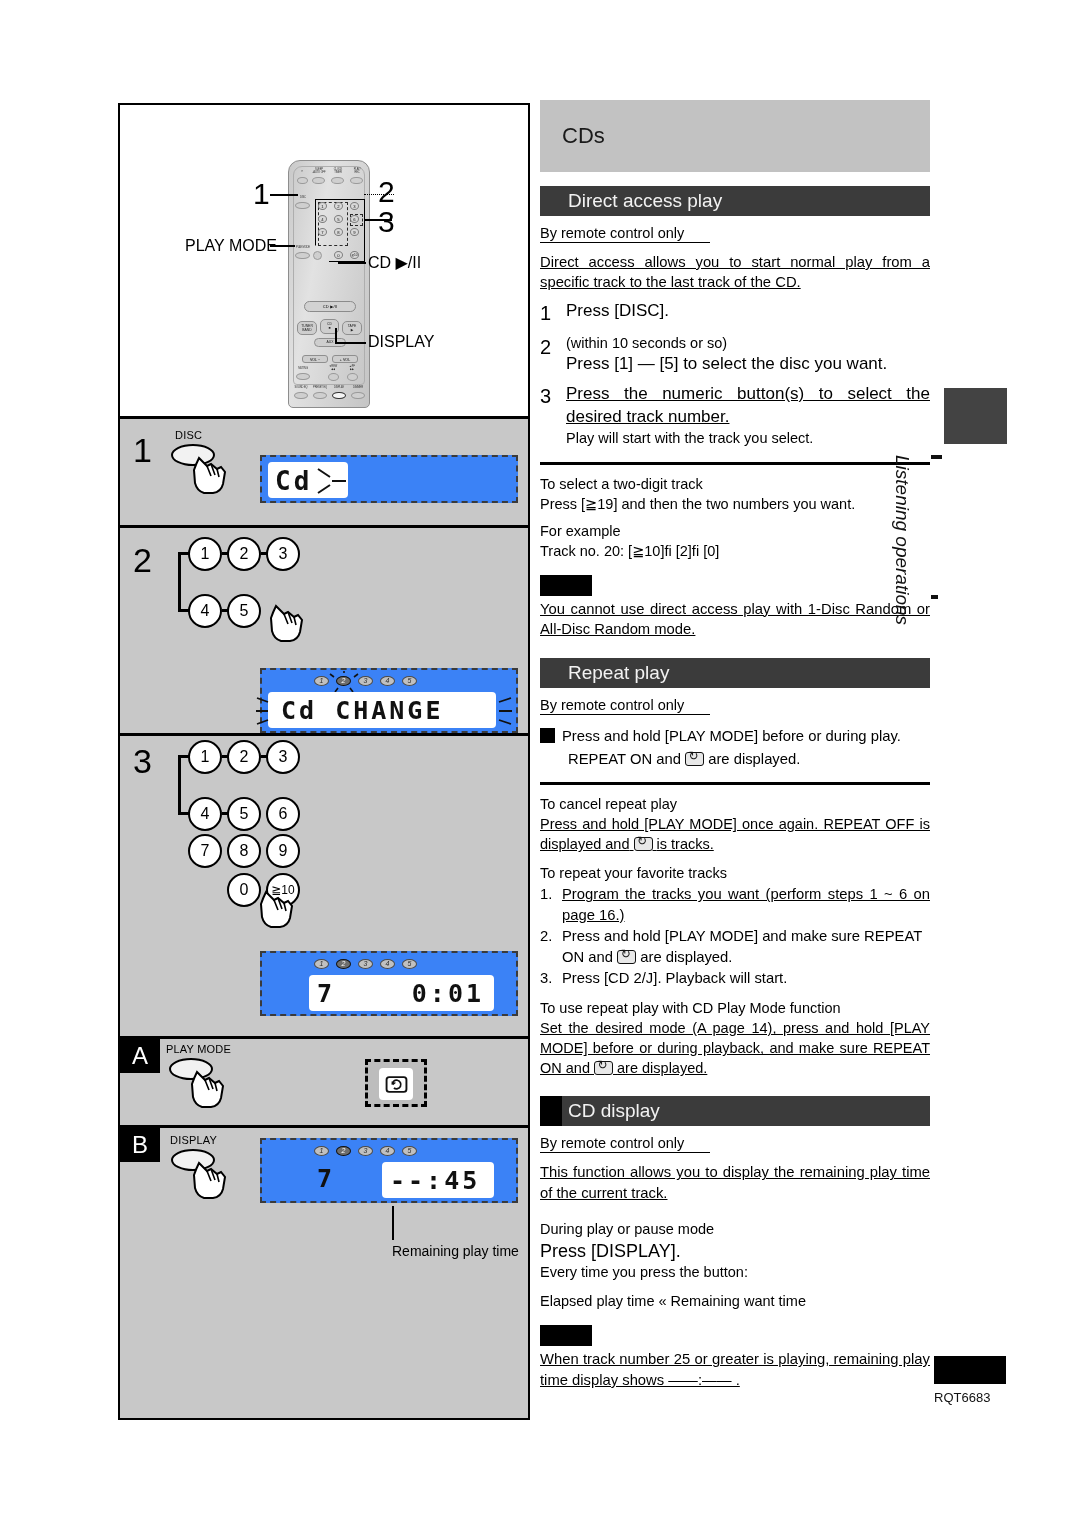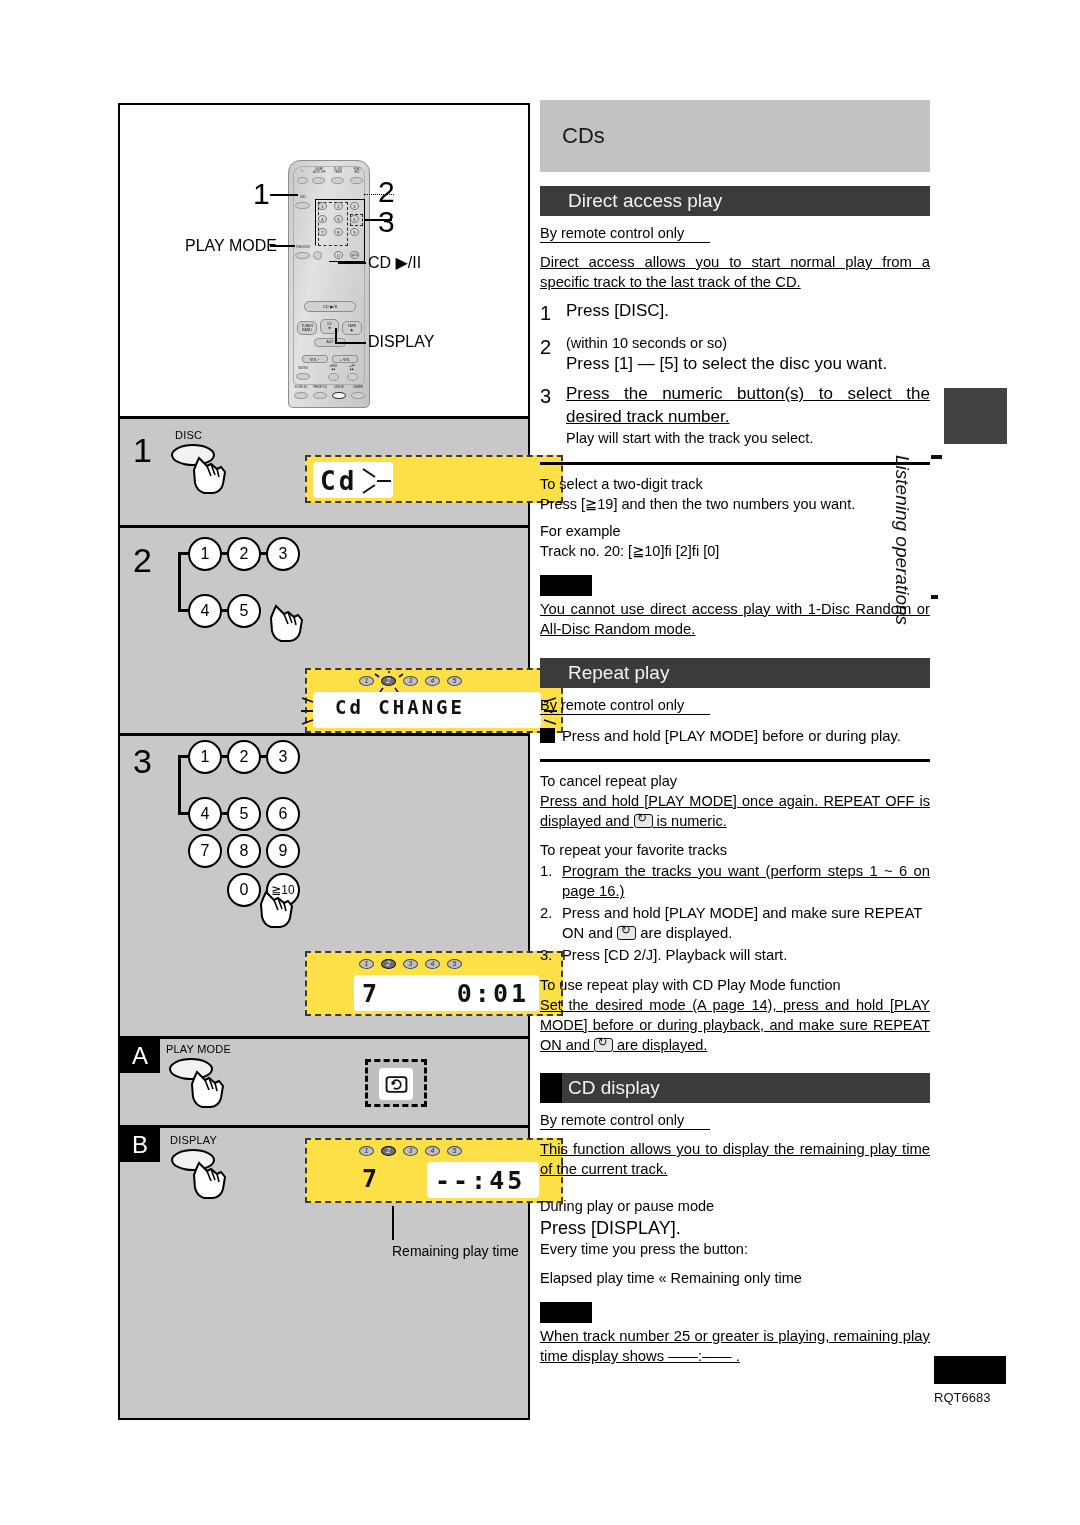--- a/index.html
+++ b/index.html
@@ -105,21 +105,21 @@
   .ncirc {
     position:absolute; width:34px; height:34px; border-radius:50%;
     background:#fff; border:2.5px solid #000;
     font-size:16px; text-align:center; line-height:30px; color:#000;
   }
   .ncirc.small-t { font-size:12px; }
   .nlink { position:absolute; background:#000; }
 
   
   .lcdbox {
-    position:absolute; background:#fde047; border:2px dashed #3a3a3a;margin-left:45px;
+    position:absolute; background:#3b82f6; border:2px dashed #3a3a3a;
   }
   .lcdscreen {
     position:absolute; background:#fff; border-radius:4px;
   }
   .seg {
     font-family:"DejaVu Sans Mono", monospace;
     color:#111; letter-spacing:3px;
   }
   .discmark {
     position:absolute; width:15px; height:10px; border-radius:50%;
@@ -356,21 +356,21 @@
     <div class="lcdbox" style="left:140px; top:140px; width:258px; height:65px;">
       <div class="discmark" style="left:52px;  top:6px;">1</div>
       <div class="discmark on" style="left:74px;  top:6px;">2</div>
       <div class="discmark" style="left:96px;  top:6px;">3</div>
       <div class="discmark" style="left:118px; top:6px;">4</div>
       <div class="discmark" style="left:140px; top:6px;">5</div>
       <svg style="position:absolute; left:66px; top:1px; width:32px; height:22px;" viewBox="0 0 32 22">
         <path d="M16 2 L16 -2 M26 6 L30 3 M6 6 L2 3 M10 17 L7 21 M22 17 L25 21" stroke="#111" stroke-width="1.6" fill="none"></path>
       </svg>
       <div class="lcdscreen" style="left:6px; top:22px; width:228px; height:36px;">
-        <div class="seg" style="position:absolute; left:22px; top:4px; font-size:19px; font-weight:bold;">Cd  CHANGE</div>
+        <div class="seg" style="position:absolute; left:13px; top:4px; font-size:25px; font-weight:bold;">Cd  CHANGE</div>
       </div>
       <svg style="position:absolute; left:-6px; top:26px; width:14px; height:30px;" viewBox="0 0 14 30">
         <path d="M12 6 L1 2 M12 15 L0 15 M12 24 L1 28" stroke="#111" stroke-width="1.8" fill="none"></path>
       </svg>
       <svg style="position:absolute; left:235px; top:26px; width:16px; height:30px;" viewBox="0 0 16 30">
         <path d="M2 6 L14 2 M2 15 L15 15 M2 24 L14 28" stroke="#111" stroke-width="1.8" fill="none"></path>
       </svg>
     </div>
   </div>
   <div class="rowline" style="top:628px;"></div>
@@ -497,27 +497,32 @@
 
   <div class="blk-note"></div>
   <div class="body-t just" style="margin-top:2px;">You cannot use direct access play with 1-Disc Random or All-Disc Random mode.</div>
 
   <div class="sec-head" style="margin-top:18px;">Repeat play</div>
   <div><span class="byremote">By remote control only</span></div>
 
   <div class="body-t" style="margin-top:11px;">
     <span class="blk-sq"></span><span>Press and hold [PLAY MODE] before or during play.</span>
   </div>
+  <div class="body-t" style="margin-top:3px; padding-left:28px;">
+    <span>REPEAT ON  and</span>
+    <span class="rpt-glyph"></span>
+    <span>are displayed.</span>
+  </div>
 
   <hr class="hr-thick">
   <div class="sub-note">To cancel repeat play</div>
   <div class="sub-note just">
     <span>Press and hold [PLAY MODE] once again.  REPEAT OFF is displayed and</span>
     <span class="rpt-glyph"></span>
-    <span>is numeric.</span>
+    <span>is tracks.</span>
   </div>
 
   <div class="sub-note" style="margin-top:9px;">To repeat your favorite tracks</div>
   <div class="li-row">
     <div class="k">1.</div>
     <div class="v just">Program the tracks you want (perform steps 1 ~ 6 on page 16.)</div>
   </div>
   <div class="li-row">
     <div class="k">2.</div>
     <div class="v">
@@ -538,21 +543,21 @@
     <span>are displayed.</span>
   </div>
 
   <div class="sec-head blk" style="margin-top:18px;">CD display</div>
   <div><span class="byremote">By remote control only</span></div>
   <div class="body-t just">This function allows you to display the remaining play time of the current track.</div>
 
   <div class="sub-note" style="margin-top:16px;">During play or pause mode</div>
   <div style="font-size:18px; margin-top:2px;">Press [DISPLAY].</div>
   <div class="sub-note">Every time you press the button:</div>
-  <div class="sub-note" style="margin-top:9px;">Elapsed play time «  Remaining only time</div>
+  <div class="sub-note" style="margin-top:9px;">Elapsed play time «  Remaining want time</div>
 
   <div class="blk-note"></div>
   <div class="body-t just" style="margin-top:2px;">When track number 25 or greater is playing, remaining play time display shows ——:—— .</div>
 </div>
 
 <div id="side-tab-block"></div>
 <div id="side-dash-1"></div>
 <div id="side-dash-2"></div>
 <div id="side-tab-text">Listening operations</div>
 <div id="footer-blk"></div>

